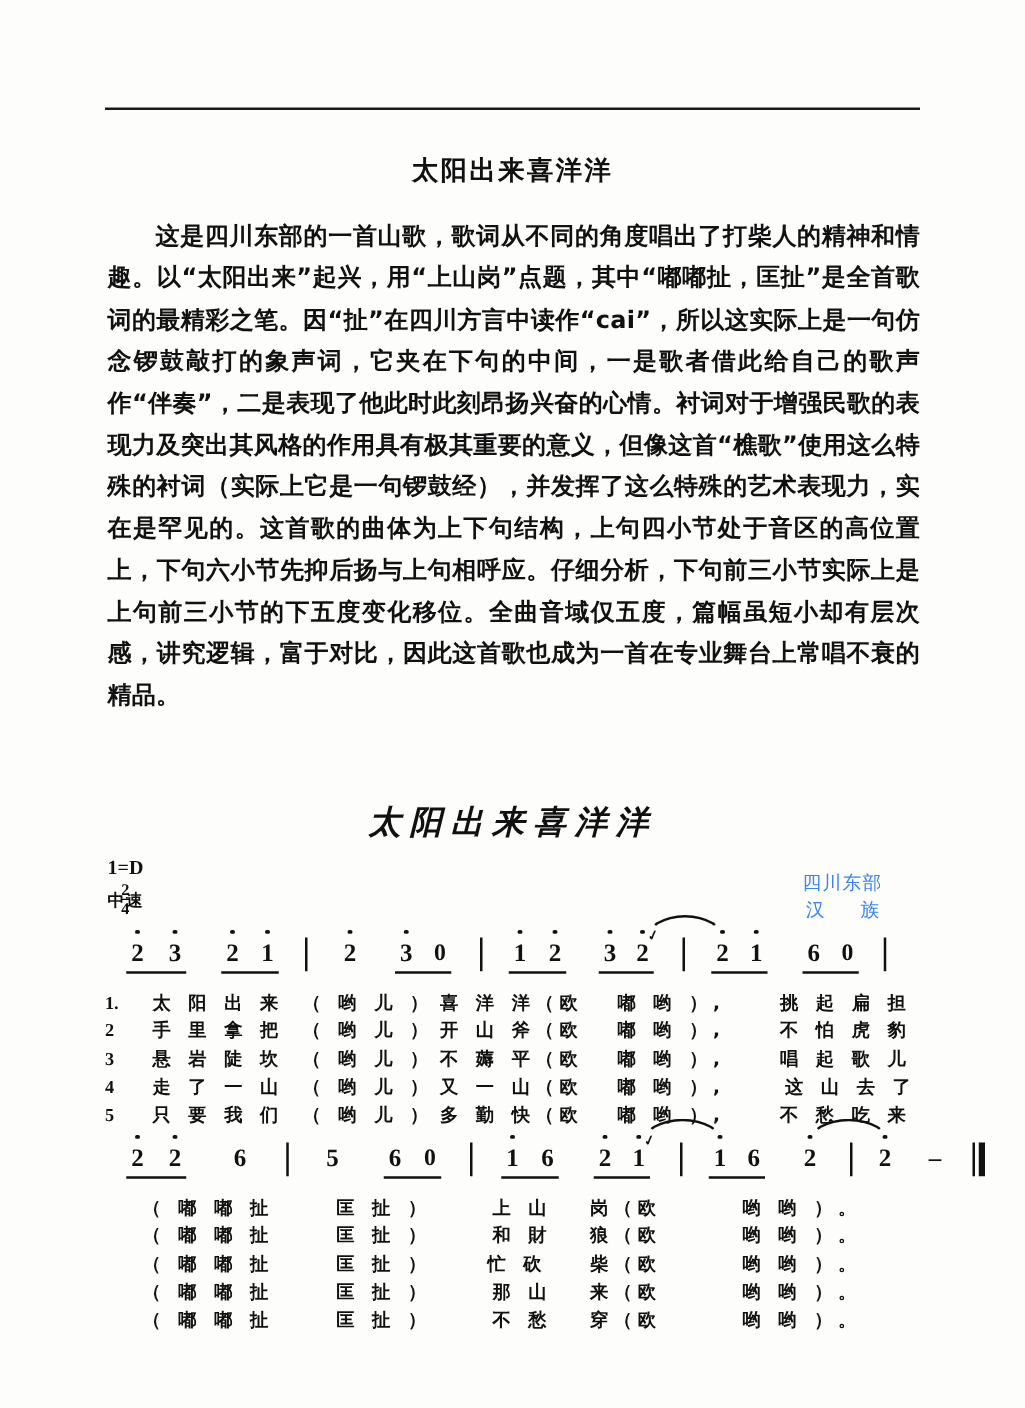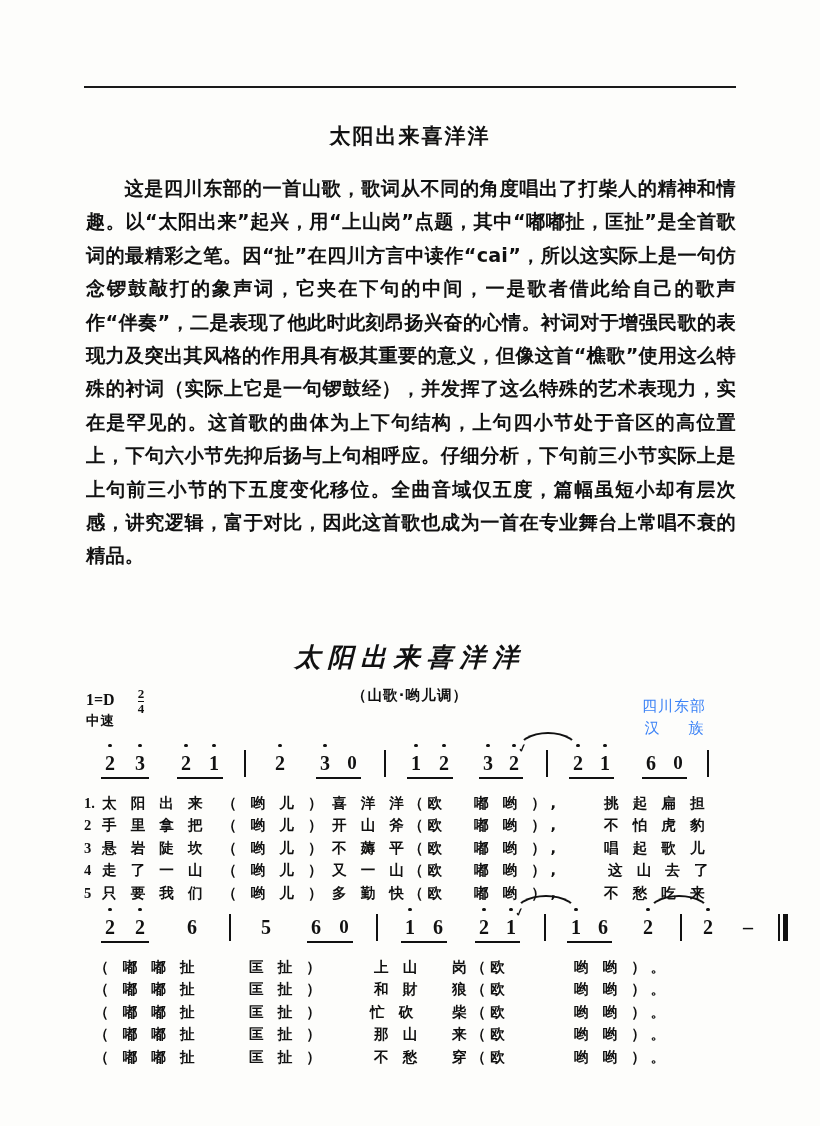--- a/index.html
+++ b/index.html
@@ -129,21 +129,22 @@
   .key-sig {
     position: absolute;
     left: 2px;
     top: 46px;
     font-family: "Liberation Serif", serif;
     font-size: 16px;
     font-weight: 700;
     color: #111;
     display: flex;
     align-items: center;
-    gap: 23px;
+    gap: 0;
+    flex-direction: column;
   }
   .meter {
     display: inline-block;
     text-align: center;
     font-size: 13px;
     line-height: 1.05;
     font-weight: 700;
     position: relative;
     top: 1px;
   }
@@ -293,20 +294,21 @@
   }
   .lyric-line {
     position: relative;
     height: 22.4px;
     white-space: nowrap;
   }
   .lyric-seg {
     position: absolute;
     top: 0;
     letter-spacing: 4.5px;
+    margin-left: 20px;
   }
   .verse-no {
     position: absolute;
     left: 0;
     top: 0;
     font-family: "Liberation Serif", serif;
     font-size: 14.6px;
     font-weight: 700;
   }
 </style>
@@ -319,21 +321,20 @@
 
   <div class="essay-title">太阳出来喜洋洋</div>
 
   <div class="body-text">
     <p>这是四川东部的一首山歌，歌词从不同的角度唱出了打柴人的精神和情趣。以“太阳出来”起兴，用“上山岗”点题，其中“嘟嘟扯，匡扯”是全首歌词的最精彩之笔。因“扯”在四川方言中读作“cai”，所以这实际上是一句仿念锣鼓敲打的象声词，它夹在下句的中间，一是歌者借此给自己的歌声作“伴奏”，二是表现了他此时此刻昂扬兴奋的心情。衬词对于增强民歌的表现力及突出其风格的作用具有极其重要的意义，但像这首“樵歌”使用这么特殊的衬词（实际上它是一句锣鼓经），并发挥了这么特殊的艺术表现力，实在是罕见的。这首歌的曲体为上下句结构，上句四小节处于音区的高位置上，下句六小节先抑后扬与上句相呼应。仔细分析，下句前三小节实际上是上句前三小节的下五度变化移位。全曲音域仅五度，篇幅虽短小却有层次感，讲究逻辑，富于对比，因此这首歌也成为一首在专业舞台上常唱不衰的精品。</p>
   </div>
 
   <div class="score">
 
     <div class="score-title">太阳出来喜洋洋</div>
-    <div class="score-subtitle">（山歌·哟儿调）</div>
 
     <div class="key-sig">
       <span>1=D</span>
       <span class="meter">
         <span class="num">2</span>
         <span class="den">4</span>
       </span>
     </div>
     <div class="tempo">中速</div>
 

